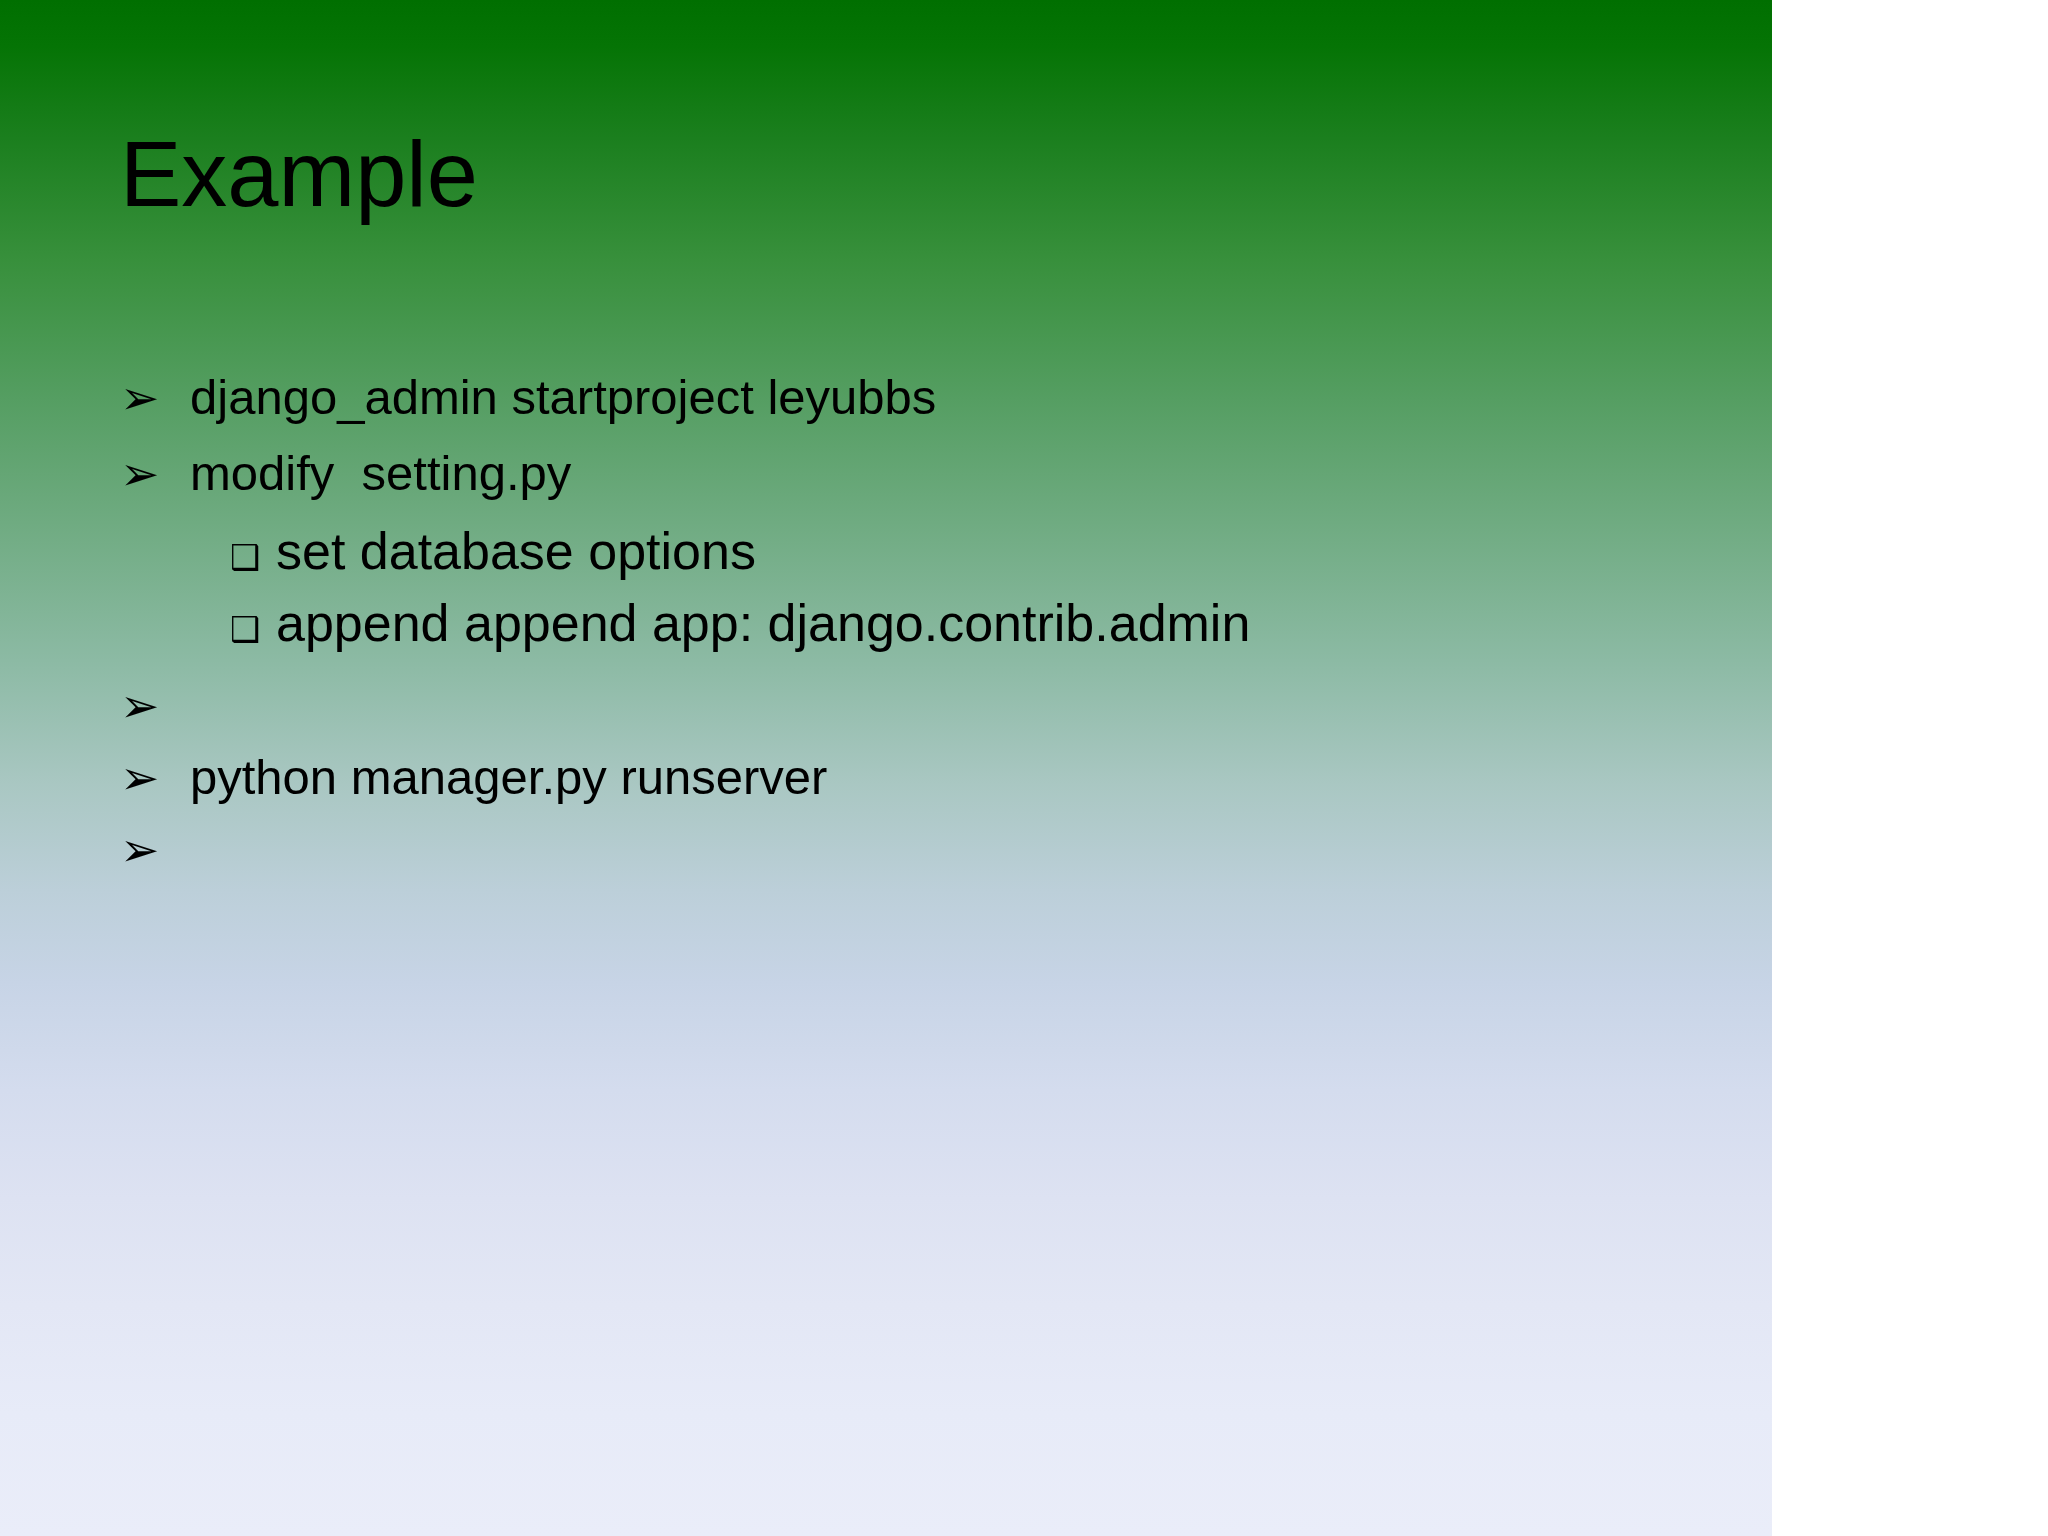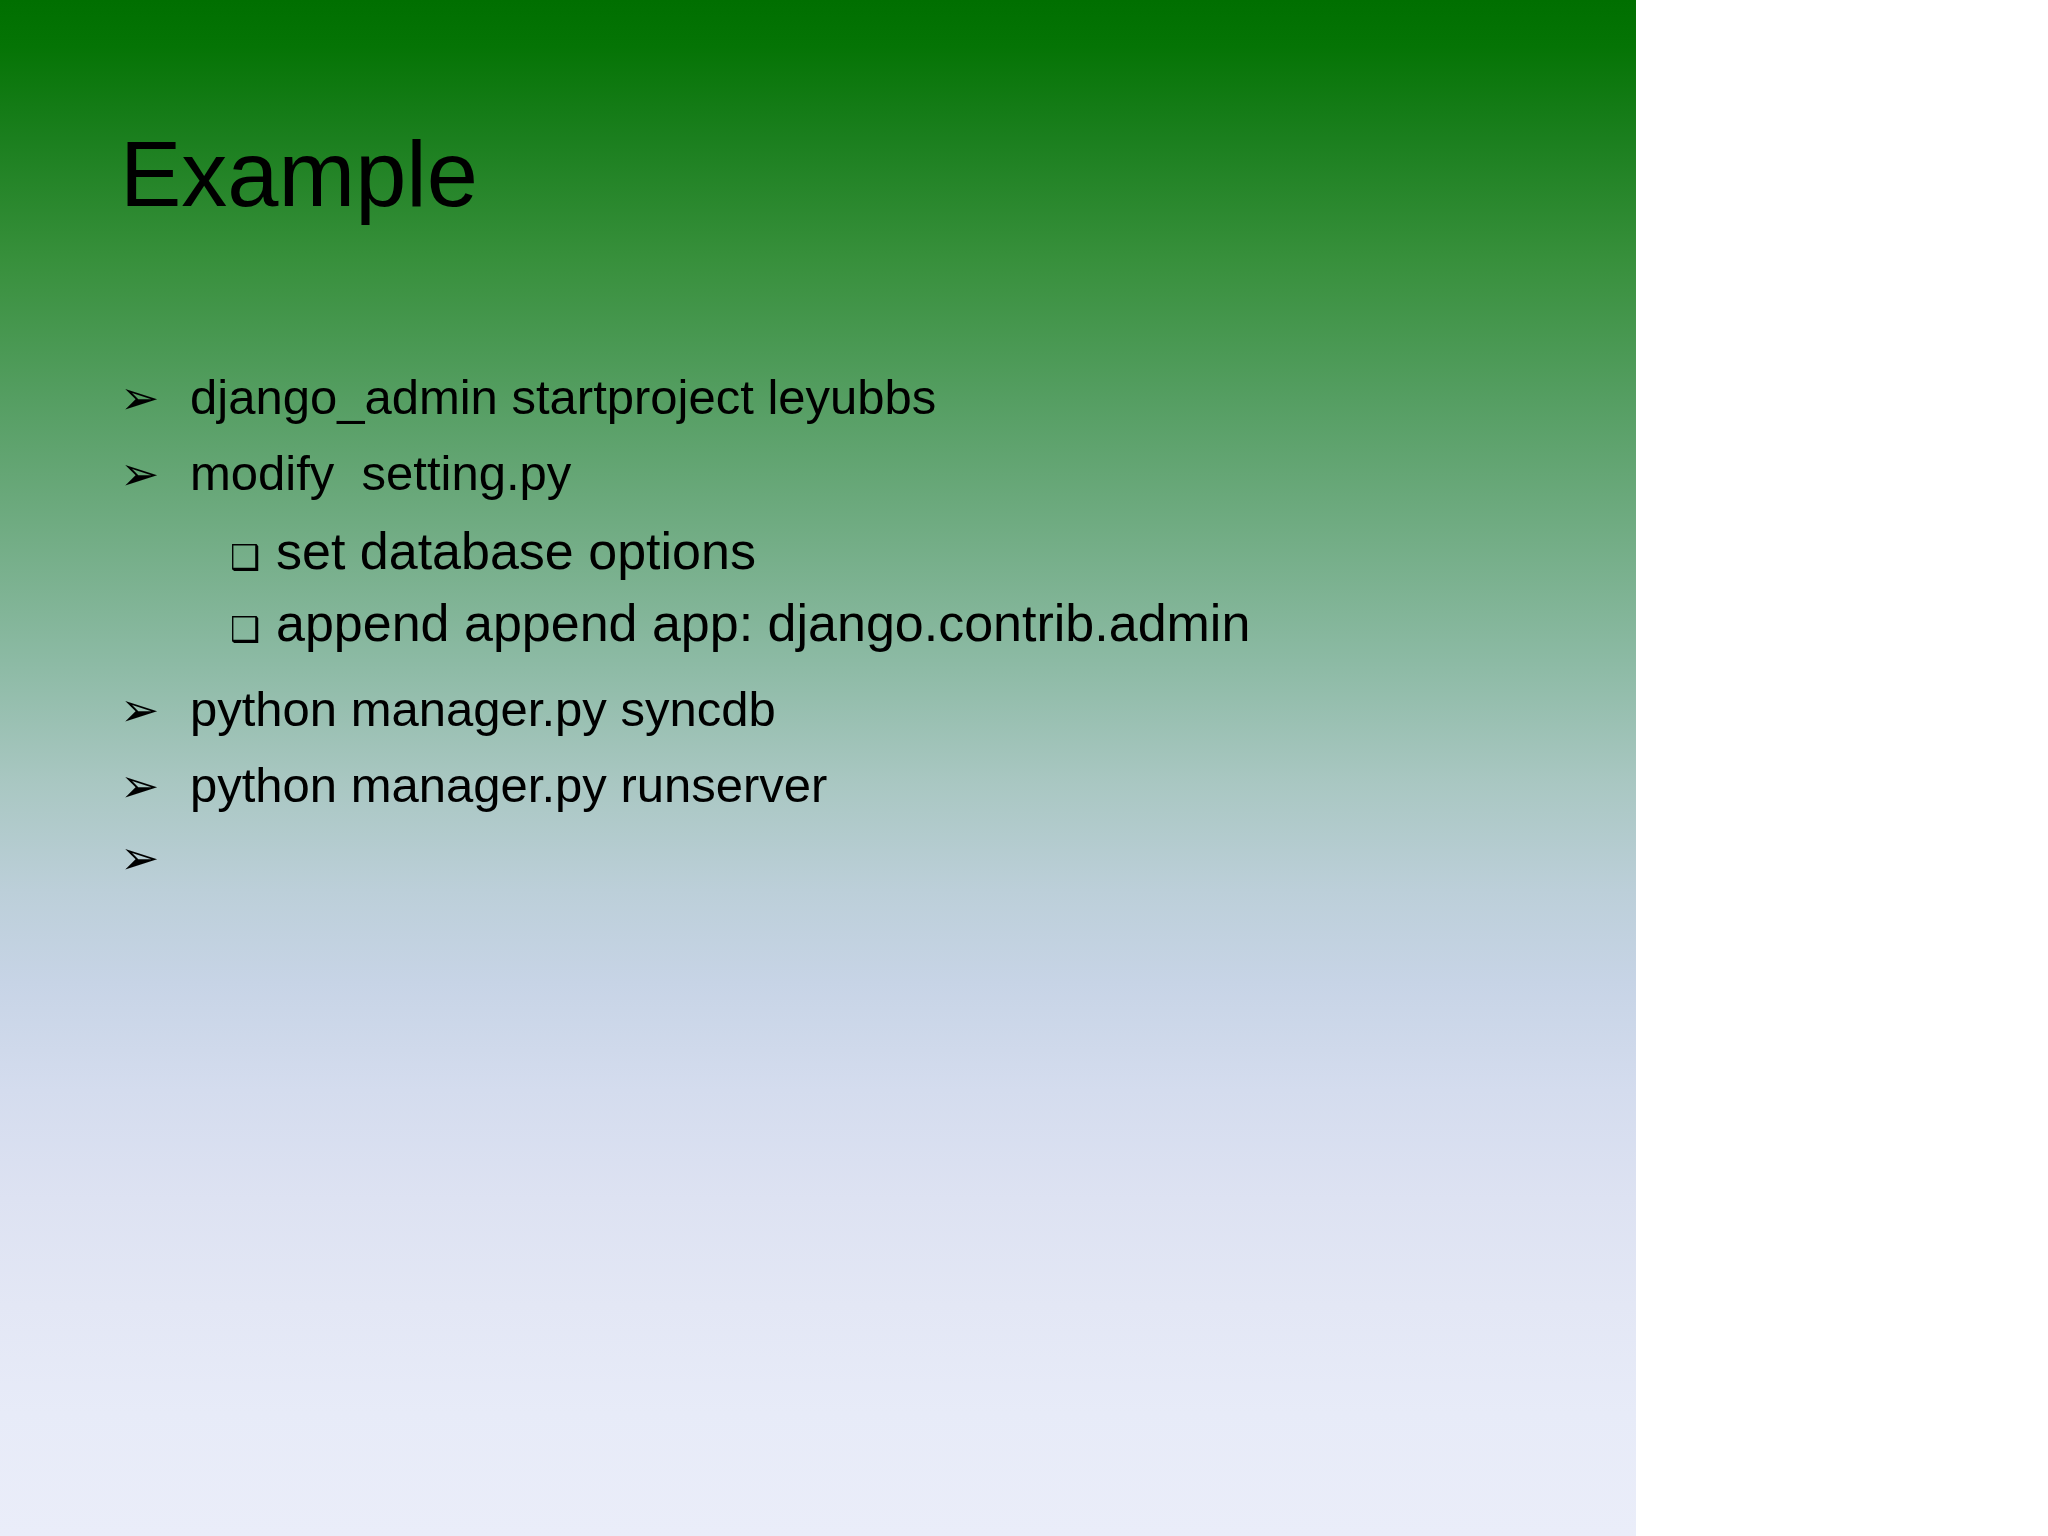--- a/index.html
+++ b/index.html
@@ -8,21 +8,21 @@
     width: 2048px;
     height: 1536px;
     overflow: hidden;
   }
   body {
     font-family: "Liberation Sans", sans-serif;
   }
 
   #slide {
     position: relative;
-    width: 1636px;
+    width: 1772px;
     height: 1536px;
     background: linear-gradient(to bottom,
         #006f00 0%,
         #057405 3%,
         #1b7f1e 9%,
         #38903c 17%,
         #559e62 26%,
         #6fab81 34%,
         #8cbaa4 43%,
         #a9c7c2 51%,
@@ -126,21 +126,20 @@
 
     <div class="bullet-l2">
       <span class="marker">❑</span>
       <span class="text">append append app: django.contrib.admin</span>
     </div>
 
     <div class="spacer-after-sub"></div>
 
     <div class="bullet-l1">
       <span class="marker">➢</span>
-      <span class="text">python manager.py syncdb</span>
     </div>
 
     <div class="bullet-l1">
       <span class="marker">➢</span>
       <span class="text">python manager.py runserver</span>
     </div>
 
     <div class="bullet-l1">
       <span class="marker">➢</span>
     </div>

